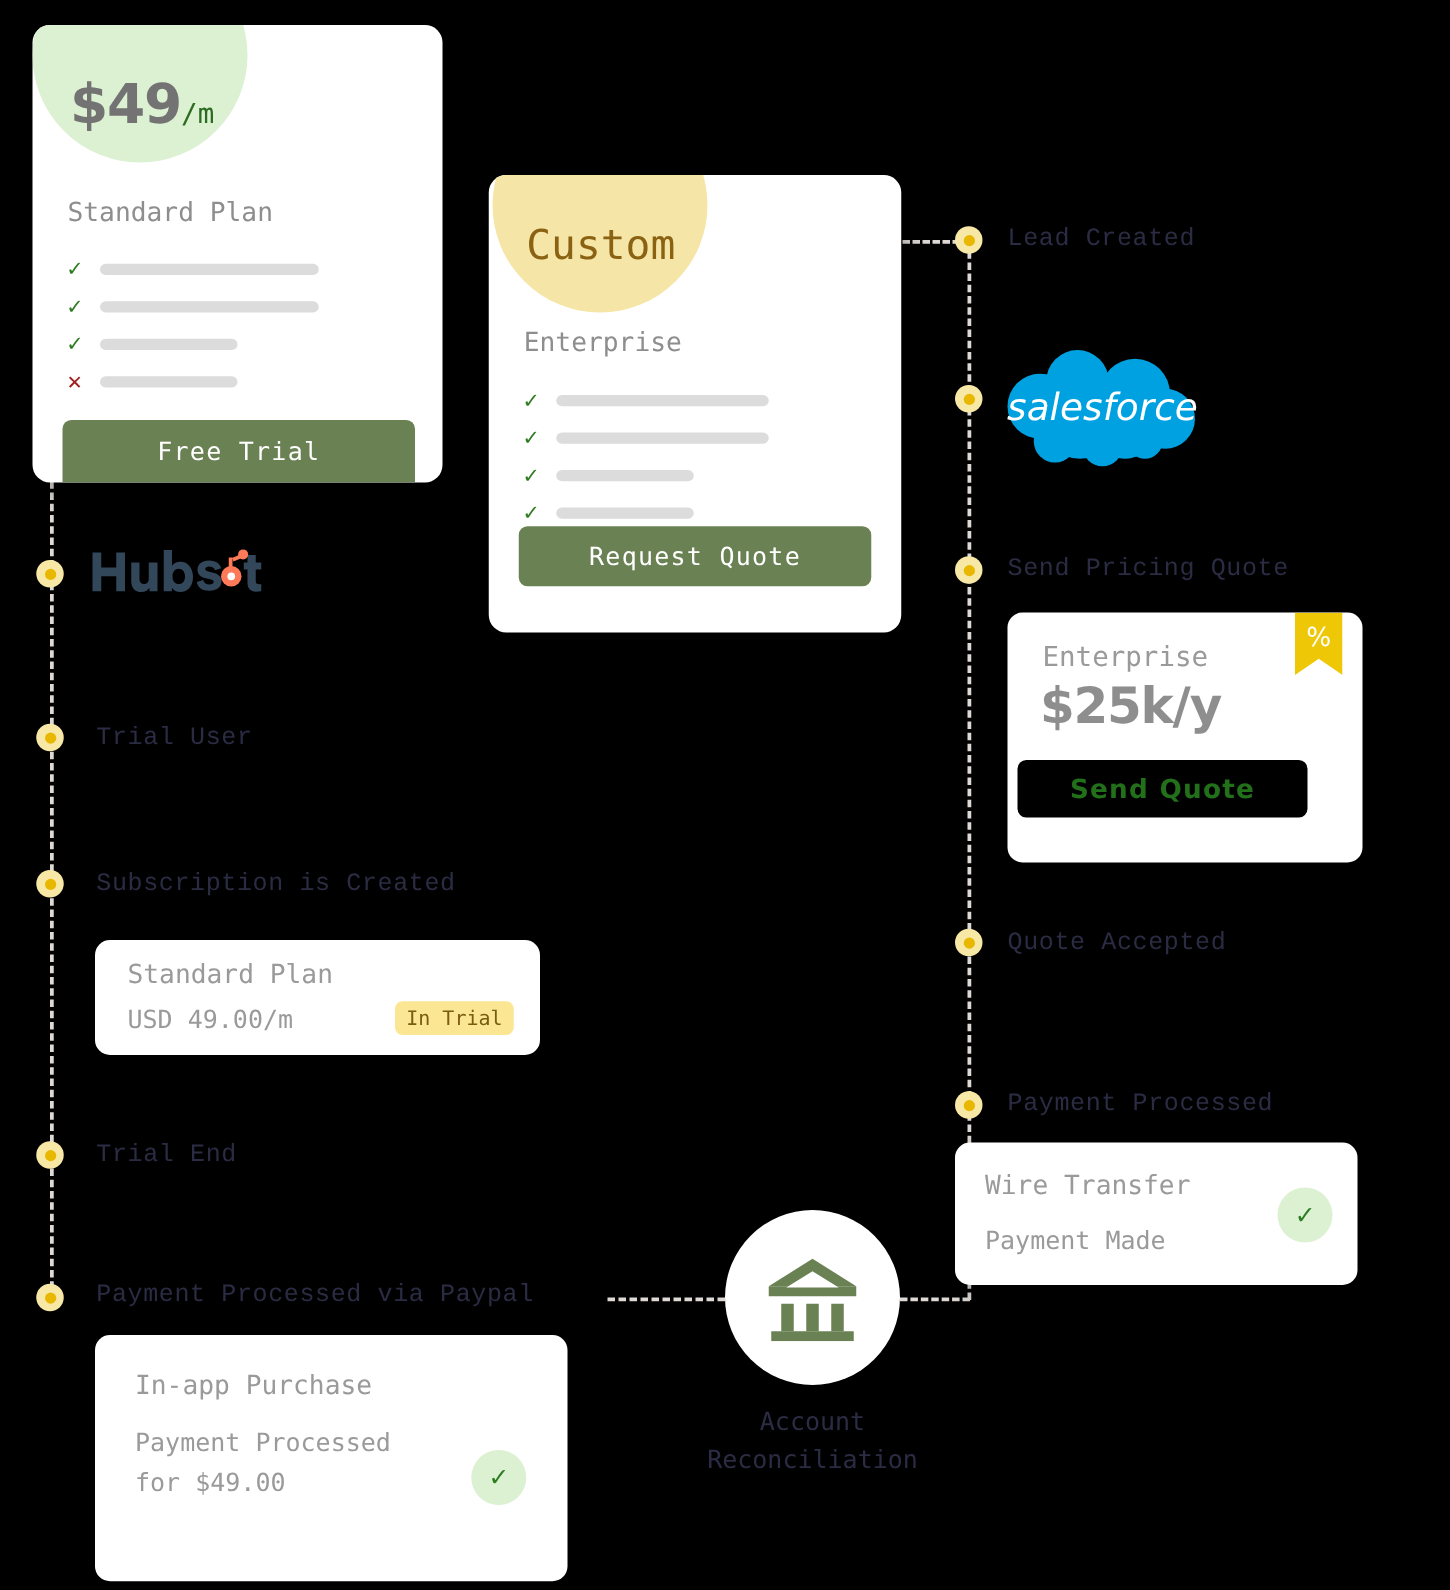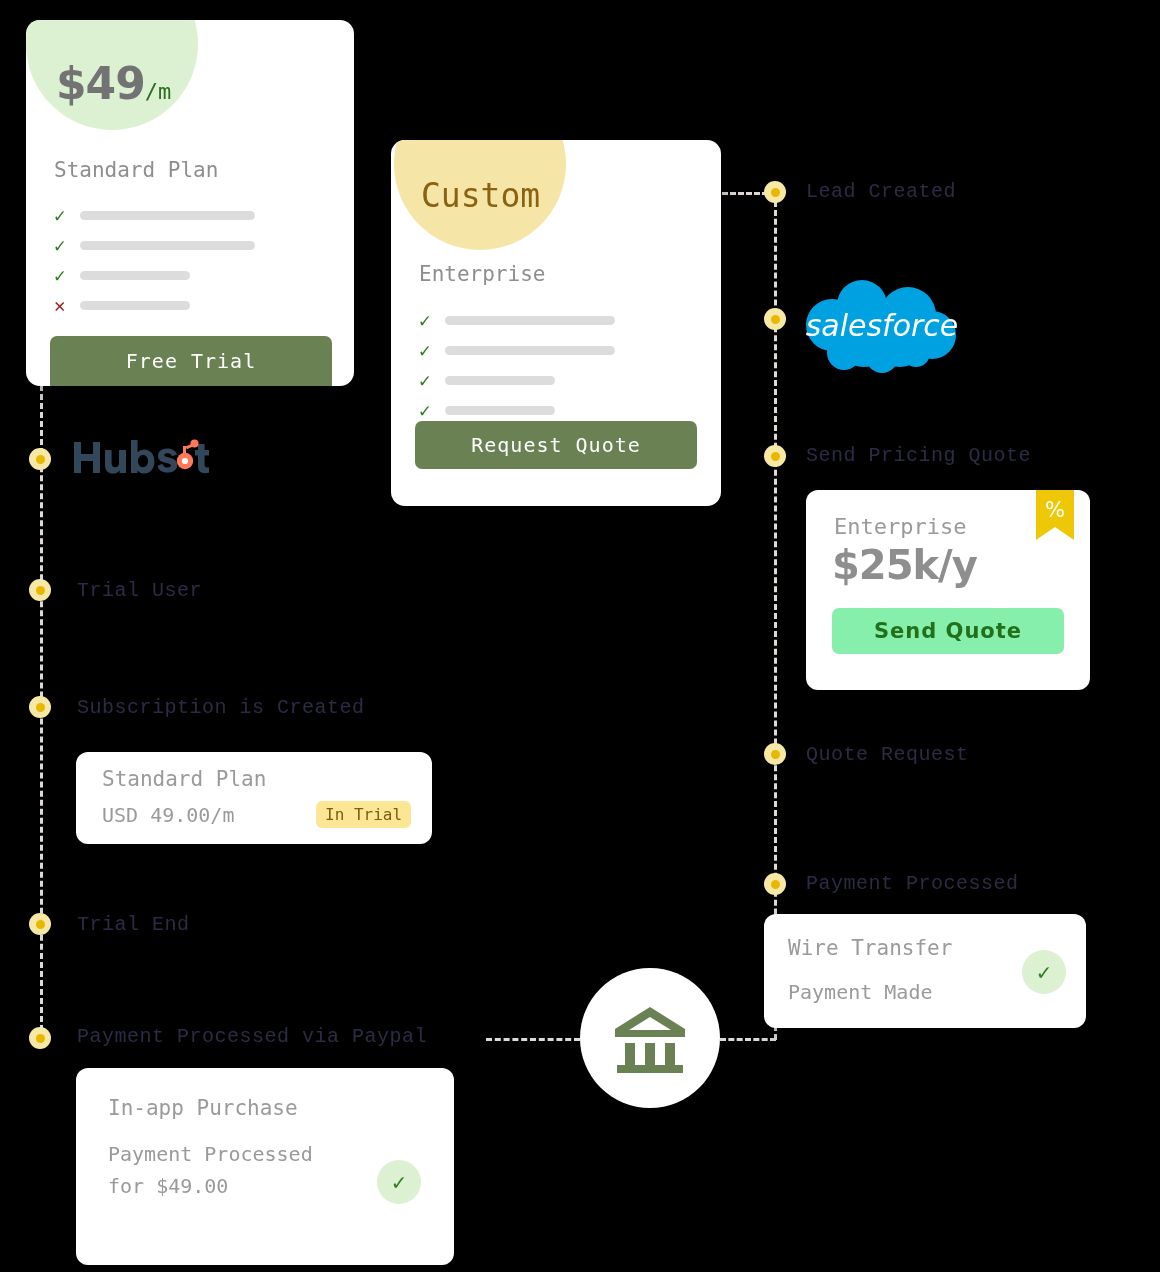--- a/index.html
+++ b/index.html
@@ -91,22 +91,22 @@
     color: #2f7d22; font-size: 23px; font-weight: bold;
   }
 
   
   #quote-card { position: absolute; background:#fff; border-radius: 12px;
                 box-shadow: 0 5px 18px rgba(0,0,0,0.3); overflow: hidden; }
   #quote-card .qname { position:absolute; left:28px; top:24px; font-size:22px; color:#9a9a9a;}
   #quote-card .qprice { position:absolute; left:26px; top:52px; font-size:40px; color:#8e8e8e;
         font-family:"DejaVu Sans","Liberation Sans",sans-serif; font-weight:bold; letter-spacing:-1px;}
   #quote-card .qbtn {
-    position:absolute; left:26px; top:118px; width:232px; height:46px;
-    background:#86efac; color:#22701a; border:none; border-radius:7px;
+    position:absolute; left:8px; top:118px; width:232px; height:46px;
+    background:#000000; color:#22701a; border:none; border-radius:7px;
     font-family:"DejaVu Sans","Liberation Sans",sans-serif; font-weight:bold;
     font-size:21px; letter-spacing:1px; cursor:pointer;
   }
   .ribbon { position:absolute; right:16px; top:0; width:38px; height:50px; }
 
   
   #hubspot-logo { position:absolute; }
   #salesforce-logo { position:absolute; }
   #bank-node {
     position:absolute; width:140px; height:140px; border-radius:50%;
@@ -256,21 +256,21 @@
     <div class="qname">Enterprise</div>
     <div class="qprice">$25k/y</div>
     <button class="qbtn">Send Quote</button>
     <svg class="ribbon" viewBox="0 0 38 50">
       <path d="M0 0 H38 V50 L19 37 L0 50 Z" fill="#eec707"></path>
       <text x="19" y="27" font-family="DejaVu Sans, sans-serif" font-size="21" fill="#ffffff" text-anchor="middle">%</text>
     </svg>
   </div>
 
   <div class="node" style="left:764px; top:743px;"></div>
-  <div class="tlabel" style="left:806px; top:743px;">Quote Request</div>
+  <div class="tlabel" style="left:806px; top:743px;">Quote Accepted</div>
 
   <div class="node" style="left:764px; top:873px;"></div>
   <div class="tlabel" style="left:806px; top:872px;">Payment Processed</div>
 
   <div class="icard" style="left:764px; top:914px; width:322px; height:114px;">
     <div class="t1" style="position:absolute; left:24px; top:22px;">Wire Transfer</div>
     <div class="t2" style="position:absolute; left:24px; top:66px;">Payment Made</div>
     <div class="checkcircle" style="position:absolute; left:258px; top:36px;">✓</div>
   </div>
 
@@ -278,14 +278,18 @@
     <svg width="78" height="70" viewBox="0 0 78 70">
       <path d="M39 4 L74 26 H4 Z" fill="#6a8153"></path>
       <rect x="4" y="26" width="70" height="8" fill="#6a8153"></rect>
       <rect x="14" y="40" width="10" height="22" fill="#6a8153"></rect>
       <rect x="34" y="40" width="10" height="22" fill="#6a8153"></rect>
       <rect x="54" y="40" width="10" height="22" fill="#6a8153"></rect>
       <rect x="6" y="62" width="66" height="8" fill="#6a8153"></rect>
       <path d="M39 14 L60 27 H18 Z" fill="#ffffff"></path>
     </svg>
   </div>
+  <div id="bank-caption" style="left:510px; top:1122px; width:280px;">
+    <div>Account</div>
+    <div>Reconciliation</div>
+  </div>
 
 </div>
 
 </body></html>

